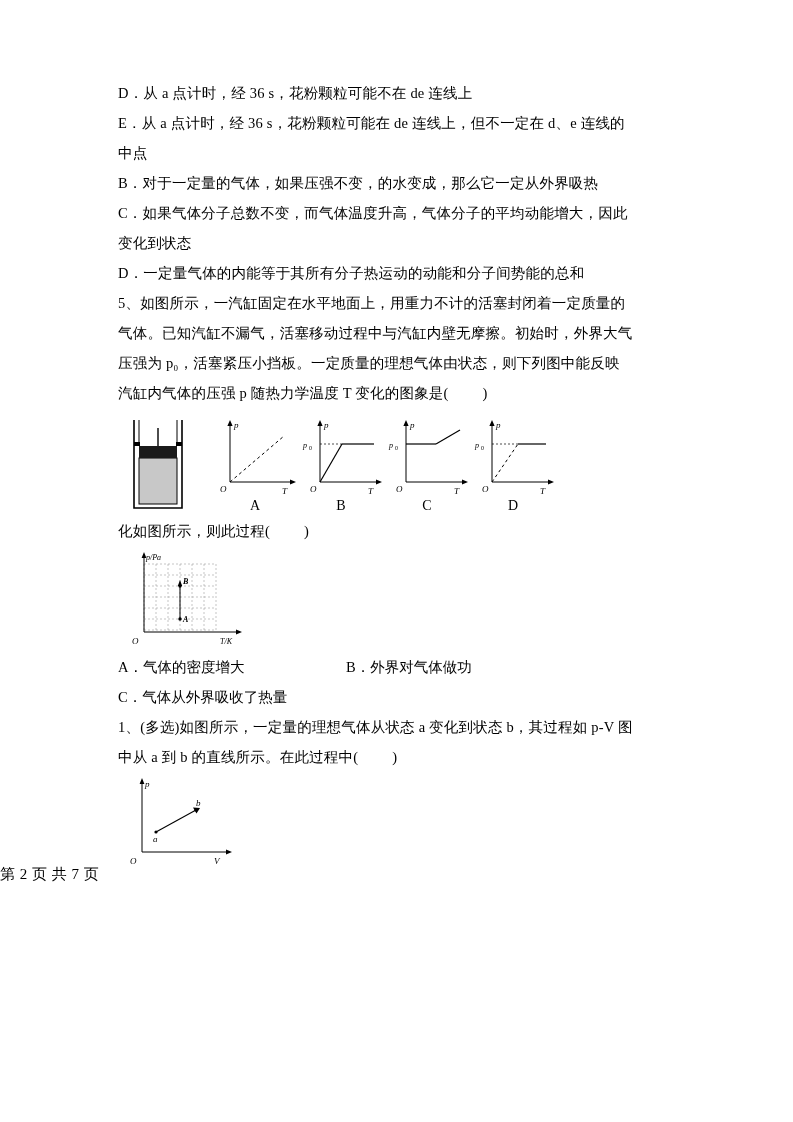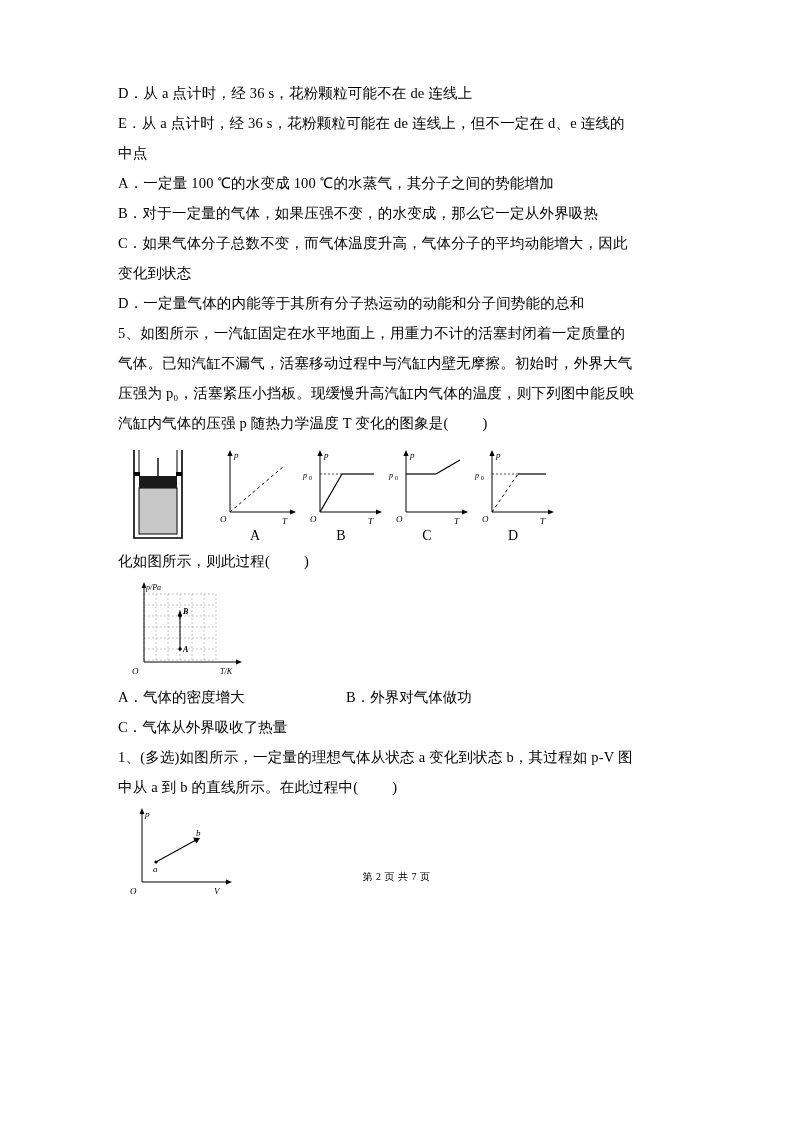--- a/index.html
+++ b/index.html
@@ -56,51 +56,50 @@
     margin-top: 2px;
   }
   .pv-fig {
     margin: 4px 0 2px 4px;
   }
   .footer {
     position: absolute;
     left: 0;
     right: 0;
     bottom: 28px;
-    text-align: center;
-    font-size: 10px;
+    text-align: left;
+    font-size: 15px;
     font-family: "Liberation Serif", serif;
     letter-spacing: 0.5px;
   }
   .opt-row {
     display: flex;
     font-size: 14.5px;
     line-height: 30px;
   }
   .opt-a { width: 228px; }
   svg { display: block; }
 </style>
 </head>
 <body>
 
 <div class="page">
 
   <div class="line">D．从 a 点计时，经 36 s，花粉颗粒可能不在 de 连线上</div>
   <div class="line">E．从 a 点计时，经 36 s，花粉颗粒可能在 de 连线上，但不一定在 d、e 连线的</div>
   <div class="line">中点</div>
 
-  <div class="line">A．一定量 100 ℃的水变成 100 ℃的水蒸气，其分子之间的势能增加</div>
   <div class="line">B．对于一定量的气体，如果压强不变，的水变成，那么它一定从外界吸热</div>
   <div class="line">C．如果气体分子总数不变，而气体温度升高，气体分子的平均动能增大，因此</div>
   <div class="line">变化到状态</div>
   <div class="line">D．一定量气体的内能等于其所有分子热运动的动能和分子间势能的总和</div>
 
   <div class="line">5、如图所示，一汽缸固定在水平地面上，用重力不计的活塞封闭着一定质量的</div>
   <div class="line">气体。已知汽缸不漏气，活塞移动过程中与汽缸内壁无摩擦。初始时，外界大气</div>
-  <div class="line">压强为 p₀，活塞紧压小挡板。现缓慢升高汽缸内气体的温度，则下列图中能反映</div>
+  <div class="line">压强为 p₀，活塞紧压小挡板。一定质量的理想气体由状态，则下列图中能反映</div>
   <div class="line">
     <span>汽缸内气体的压强 p 随热力学温度 T 变化的图象是(</span><span class="blank"></span><span>)</span>
   </div>
 
   <div class="fig-row">
 
     <div class="cyl-fig">
       <svg width="72" height="100" viewBox="0 0 72 100">
 
         <polyline points="12,6 12,94 60,94 60,6" fill="none" stroke="#000" stroke-width="1.6"></polyline>

